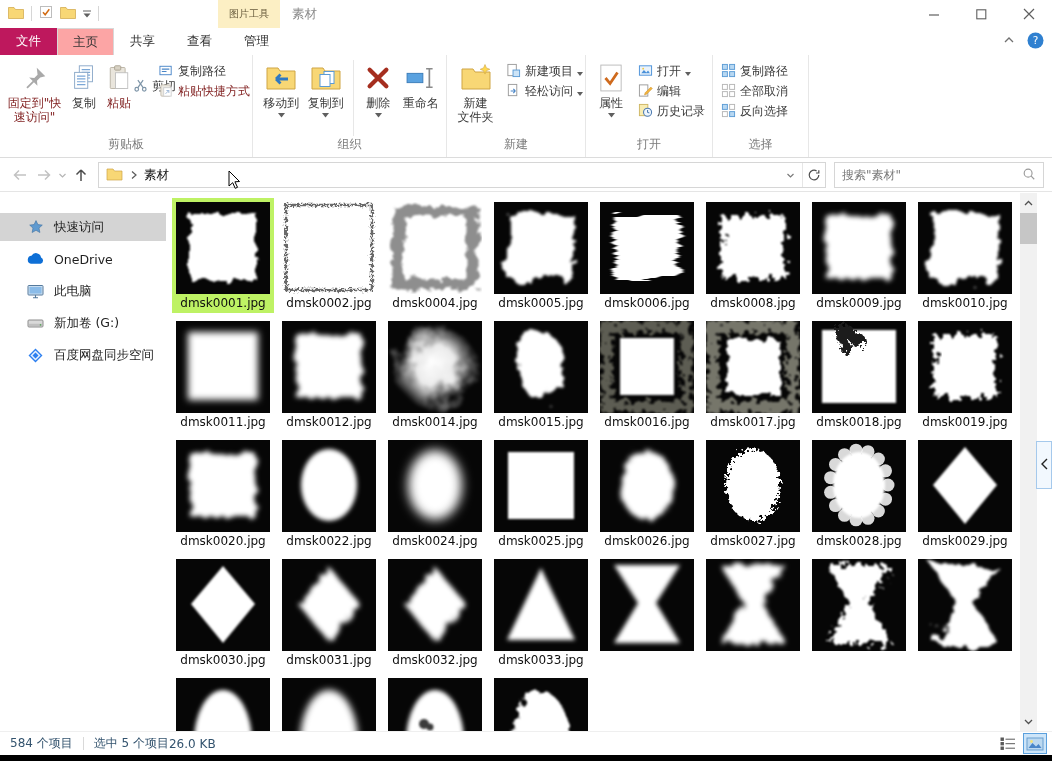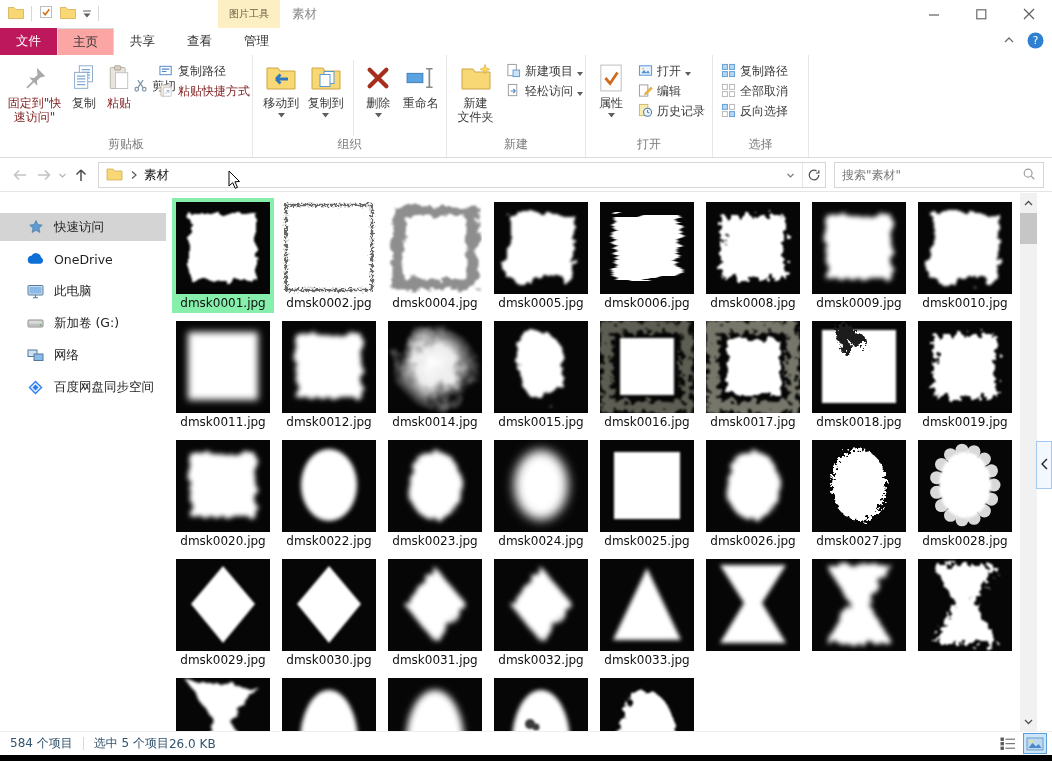--- a/index.html
+++ b/index.html
@@ -47,21 +47,21 @@
 .search input{border:none;outline:none;flex:1;font-size:12px;font-family:inherit;color:#333;min-width:0}
 .search input::placeholder{color:#7a7a7a}
 
 .sidebar{position:absolute;left:0;top:193px;width:166px;height:538px;padding-top:20px;background:#fff}
 .side-item{height:28px;display:flex;align-items:center;padding-left:26px;gap:9px;font-size:12.5px;color:#1e1e1e;margin-bottom:4px;white-space:nowrap}
 .side-item.sel{background:#d4d4d4}
 .side-ico{width:19px;display:flex;justify-content:center}
 
 .grid{position:absolute;left:170px;top:196px;width:848px;height:535px;overflow:hidden;display:grid;grid-template-columns:repeat(8,106px);grid-auto-rows:119px}
 .tile{width:102px;height:115px;margin:2px auto 0;display:flex;flex-direction:column;align-items:center;padding-top:4px}
-.tile.sel{background:#86efac}
+.tile.sel{background:#bef264}
 .thumb{width:94px;height:92px;line-height:0}
 .fname{margin-top:2px;font-size:12px;color:#0f0f0f;white-space:nowrap;height:15px}
 
 .vscroll{position:absolute;left:1020px;top:193px;width:17px;height:538px;background:#f1f1f1}
 .sarrow{position:absolute;left:0;width:17px;height:17px;display:flex;align-items:center;justify-content:center}
 .sarrow.up{top:1px}.sarrow.down{bottom:1px}
 .sthumb{position:absolute;left:0;top:20px;width:17px;height:31px;background:#c6c6c6}
 .collapse{position:absolute;left:1036px;top:441px;width:16px;height:48px;background:#f2f8fe;border:1px solid #a5c9ec;display:flex;align-items:center;justify-content:center}
 
 .status{position:absolute;left:0;top:731px;width:100%;height:24px;display:flex;align-items:center;padding-left:10px;color:#33536e;font-size:12px;background:#fff;border-top:1px solid #efefef}
@@ -511,29 +511,20 @@
           <svg width="17" height="9" viewBox="0 0 17 9">
             <rect x="1" y="1" width="15" height="7" rx="1" fill="#d9d9d9" stroke="#8d8d8d"></rect>
             <rect x="2" y="4.8" width="13" height="2.2" fill="#bfbfbf"></rect>
             <circle cx="13.5" cy="5.9" r=".8" fill="#58a758"></circle>
           </svg>
         </span>
     <span class="side-label">新加卷 (G:)</span>
   </div>
       <div class="side-item">
     <span class="side-ico">
-          <svg width="17" height="14" viewBox="0 0 17 14">
-            <rect x="1" y="2" width="9" height="6.5" fill="#cfe3f3" stroke="#54799c"></rect>
-            <rect x="7" y="6" width="9" height="6.5" fill="#8abbe8" stroke="#54799c"></rect>
-          </svg>
-        </span>
-    <span class="side-label">网络</span>
-  </div>
-      <div class="side-item">
-    <span class="side-ico">
           <svg width="15" height="15" viewBox="0 0 15 15">
             <path d="M7.5 1.5l6 6-6 6-6-6z" fill="#e8f1fd" stroke="#2c7ff0" stroke-width="1.4"></path>
             <path d="M7.5 4.5l3 3-3 3-3-3z" fill="#2c7ff0"></path>
           </svg>
         </span>
     <span class="side-label">百度网盘同步空间</span>
   </div>
     </div>
 
   <div class="grid" id="file-grid">
@@ -663,27 +654,20 @@
             <rect x="14" y="13" width="66" height="64" fill="#fff" filter="url(#fGrS)"></rect>
           </svg></div>
     <div class="fname">dmsk0020.jpg</div>
   </div>
       <div class="tile">
     <div class="thumb"><svg width="94" height="92" viewBox="0 0 94 92">
             <rect width="94" height="92" fill="#060606"></rect>
             <ellipse cx="47" cy="45" rx="28" ry="36" fill="#fff" filter="url(#fS2)"></ellipse>
           </svg></div>
     <div class="fname">dmsk0022.jpg</div>
-  </div>
-      <div class="tile">
-    <div class="thumb"><svg width="94" height="92" viewBox="0 0 94 92">
-            <rect width="94" height="92" fill="#060606"></rect>
-            <ellipse cx="47" cy="45" rx="27" ry="35" fill="#fff" filter="url(#fGrS)"></ellipse>
-          </svg></div>
-    <div class="fname">dmsk0023.jpg</div>
   </div>
       <div class="tile">
     <div class="thumb"><svg width="94" height="92" viewBox="0 0 94 92">
             <rect width="94" height="92" fill="#060606"></rect>
             <ellipse cx="47" cy="45" rx="27" ry="35" fill="#fff" filter="url(#fS6)"></ellipse>
           </svg></div>
     <div class="fname">dmsk0024.jpg</div>
   </div>
       <div class="tile">
     <div class="thumb"><svg width="94" height="92" viewBox="0 0 94 92">

